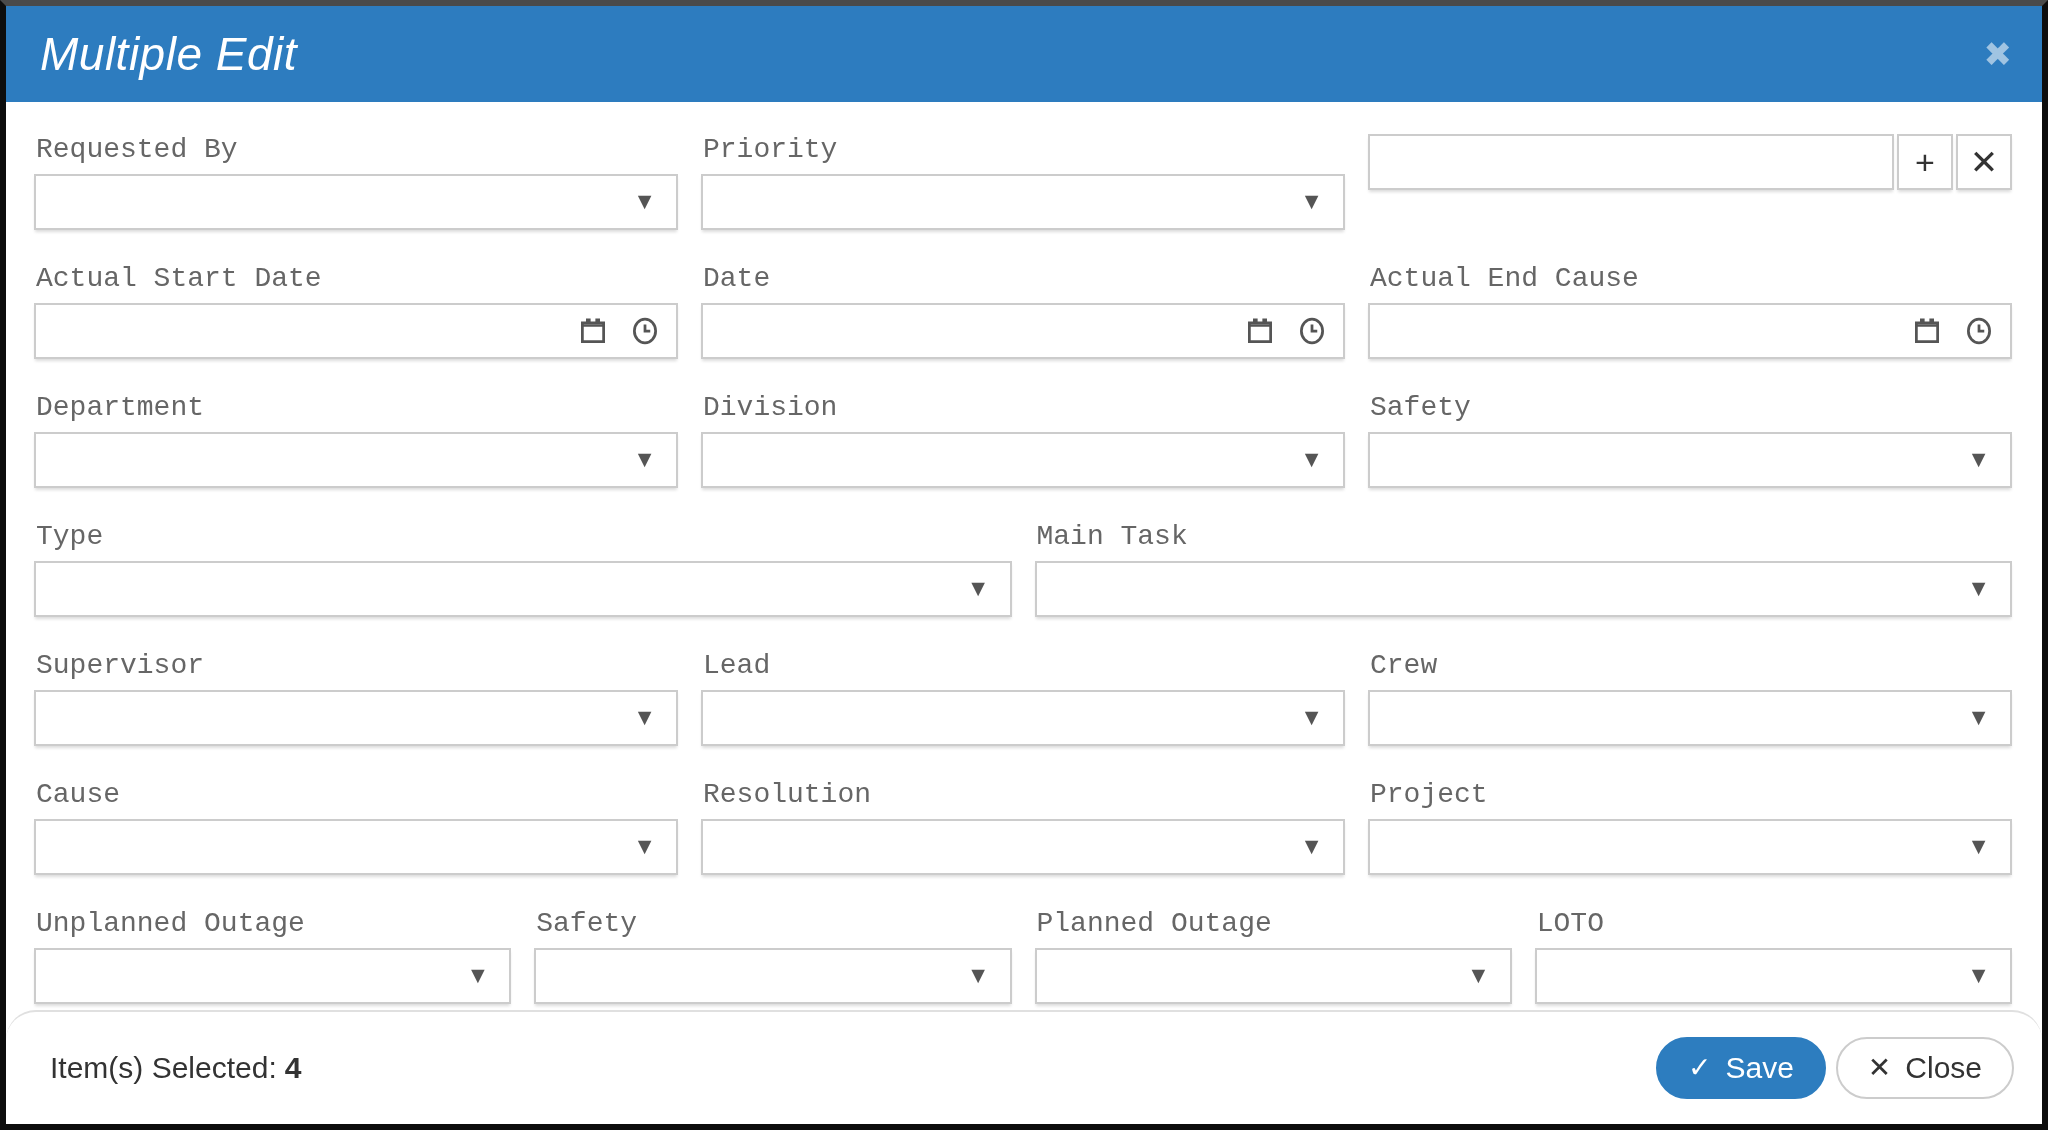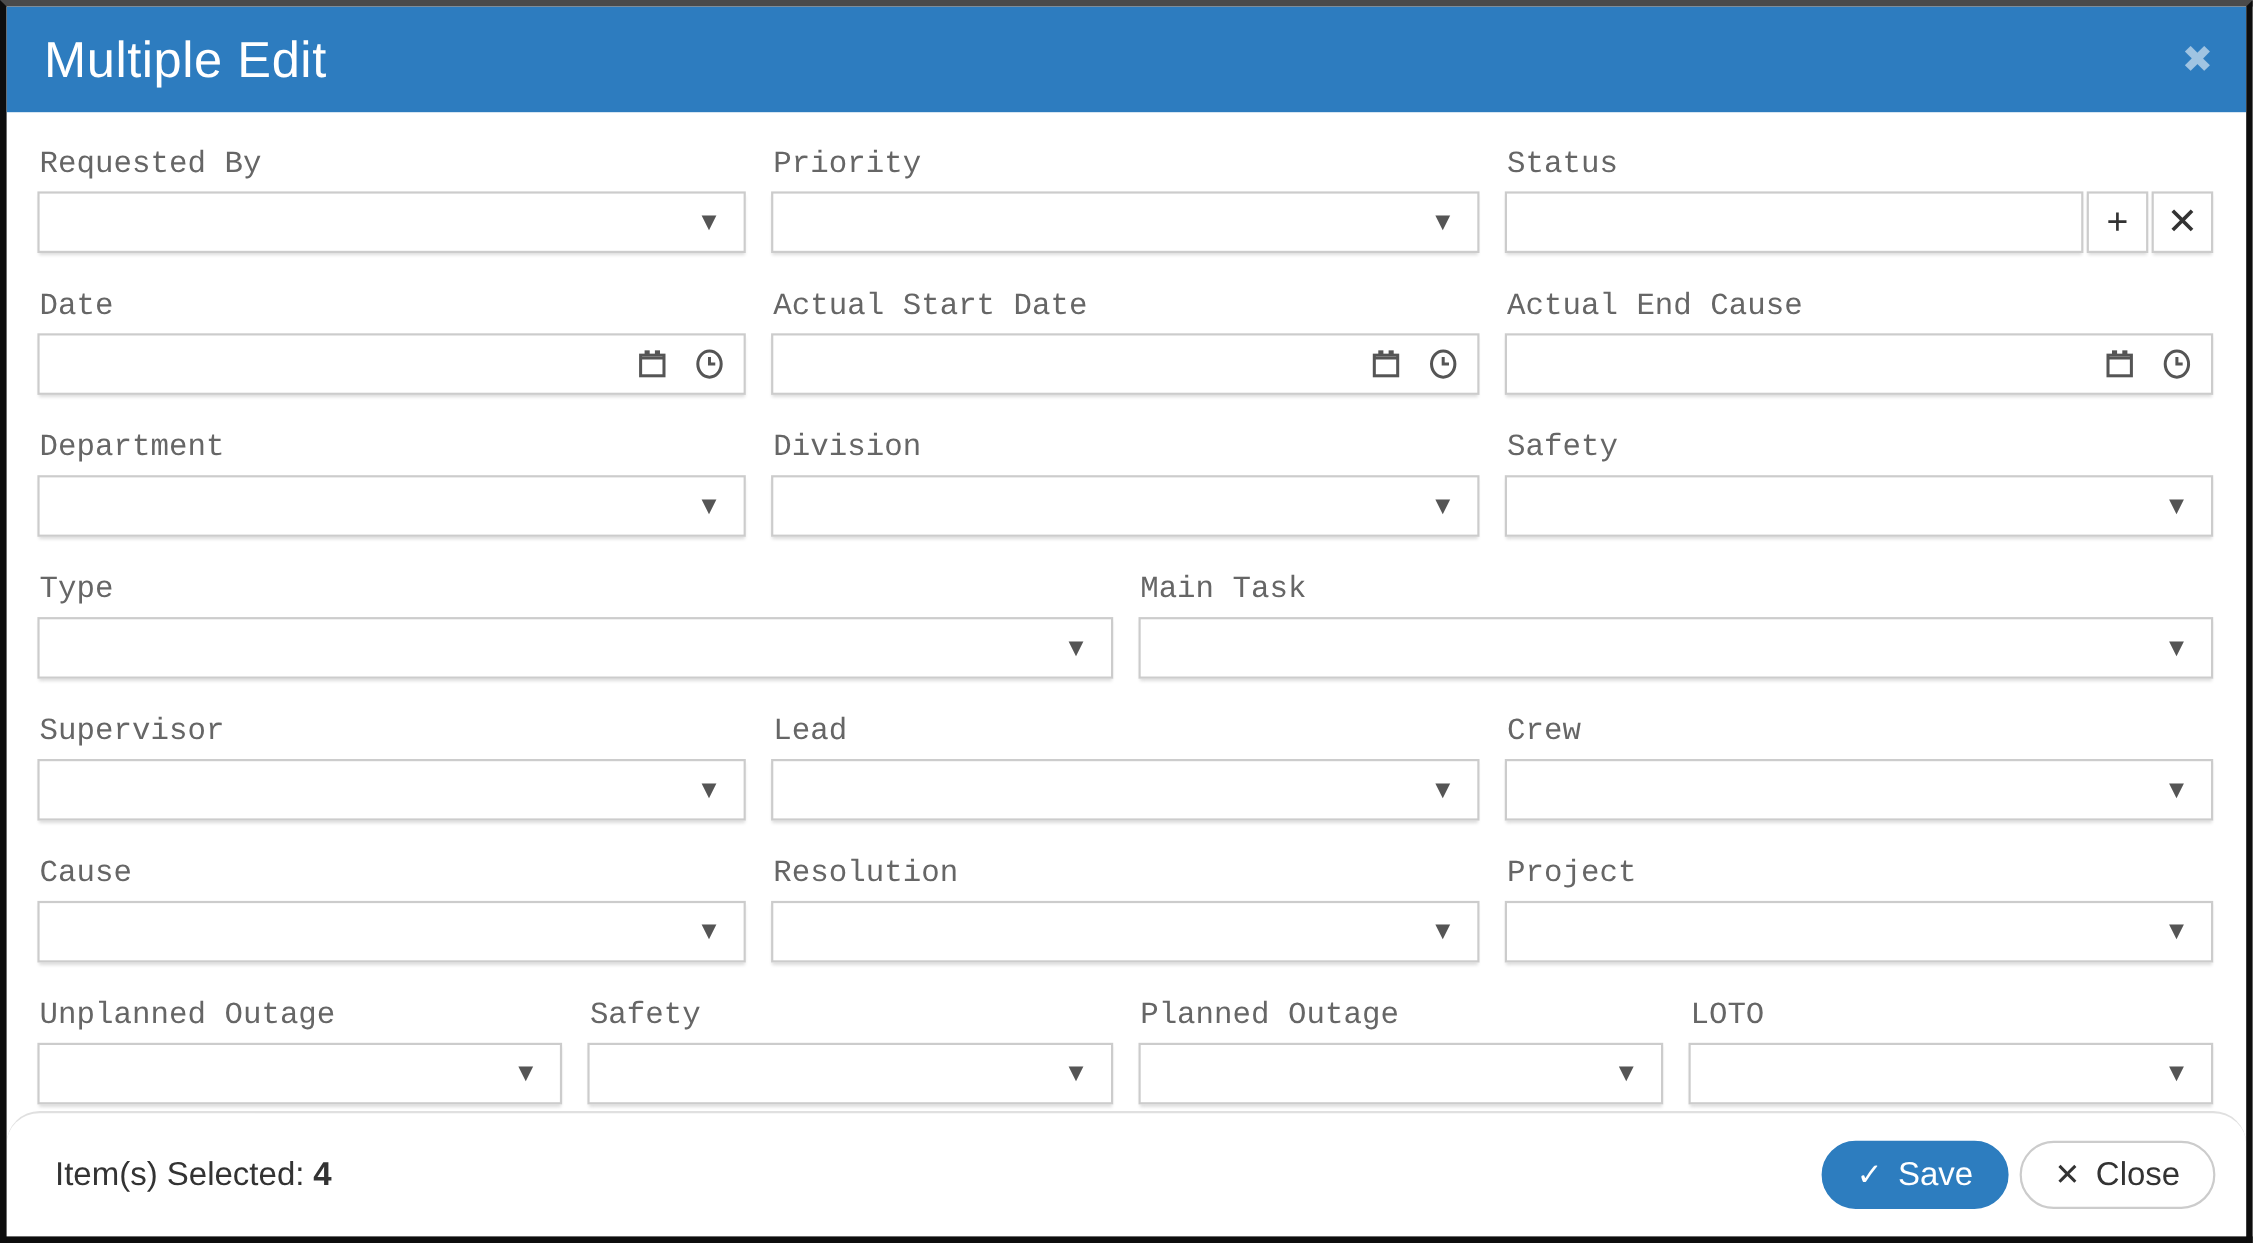--- a/index.html
+++ b/index.html
@@ -18,21 +18,21 @@
     overflow: hidden;
   }
   .modal-header {
     flex: none; height: 96px;
     background: var(--header-blue, #2d7cbf);
     display: flex; align-items: center;
     padding: 0 28px 0 34px;
     position: relative;
   }
   .modal-title {
-    color: #fff; font-size: 46px; font-weight: 300; letter-spacing: 0.5px;
+    color: #fff; font-size: 46px; font-weight: 300; letter-spacing: 0.5px; font-style: italic;
   }
   .header-close {
     position: absolute; right: 30px; top: 50%; transform: translateY(-50%);
     color: rgba(255,255,255,0.55); font-size: 34px; font-weight: 700;
     cursor: pointer; line-height: 1;
   }
   .modal-body { flex: 1; padding: 32px 30px 0 28px; }
   .form-row { display: grid; gap: 0 23px; margin-bottom: 33px; }
   .cols-3 { grid-template-columns: repeat(3, 1fr); }
   .cols-2 { grid-template-columns: repeat(2, 1fr); }
@@ -121,57 +121,56 @@
           <span class="dd-arrow">▼</span>
         </div>
       </div>
       <div class="field">
         <div class="field-label">Priority</div>
         <div class="control">
           <span class="dd-arrow">▼</span>
         </div>
       </div>
       <div class="field">
-        <div class="field-label">Status</div>
         <div class="status-group">
           <input class="status-input" value="" style="">
           <button class="status-btn">
               <span>+</span>
             </button>
           <button class="status-btn">
               <span>✕</span>
             </button>
         </div>
       </div>
     </div>
 
     <div class="form-row cols-3">
       <div class="field">
-        <div class="field-label">Date</div>
+        <div class="field-label">Actual Start Date</div>
         <div class="control">
           <span class="dt-icons">
             <span class="dt-icon">
               <svg width="30" height="30" viewBox="0 0 24 24">
                   <rect x="3.5" y="5.5" width="17" height="15" fill="none" stroke="#555" stroke-width="2.2"></rect>
                   <line x1="3.5" y1="7.6" x2="20.5" y2="7.6" stroke="#555" stroke-width="2"></line>
                   <rect x="6.4" y="2" width="3.7" height="3.7" fill="#555"></rect>
                   <rect x="13.9" y="2" width="3.7" height="3.7" fill="#555"></rect>
                 </svg>
             </span>
             <span class="dt-icon">
               <svg width="30" height="30" viewBox="0 0 24 24">
                   <ellipse cx="12" cy="12" rx="8.5" ry="9.5" fill="none" stroke="#555" stroke-width="2.2"></ellipse>
                   <path d="M12 6.8 V12 H16.2" fill="none" stroke="#555" stroke-width="2.2"></path>
                 </svg>
             </span>
           </span>
         </div>
       </div>
       <div class="field">
-        <div class="field-label">Actual Start Date</div>
+        <div class="field-label">Date</div>
         <div class="control">
           <span class="dt-icons">
             <span class="dt-icon">
               <svg width="30" height="30" viewBox="0 0 24 24">
                   <rect x="3.5" y="5.5" width="17" height="15" fill="none" stroke="#555" stroke-width="2.2"></rect>
                   <line x1="3.5" y1="7.6" x2="20.5" y2="7.6" stroke="#555" stroke-width="2"></line>
                   <rect x="6.4" y="2" width="3.7" height="3.7" fill="#555"></rect>
                   <rect x="13.9" y="2" width="3.7" height="3.7" fill="#555"></rect>
                 </svg>
             </span>

